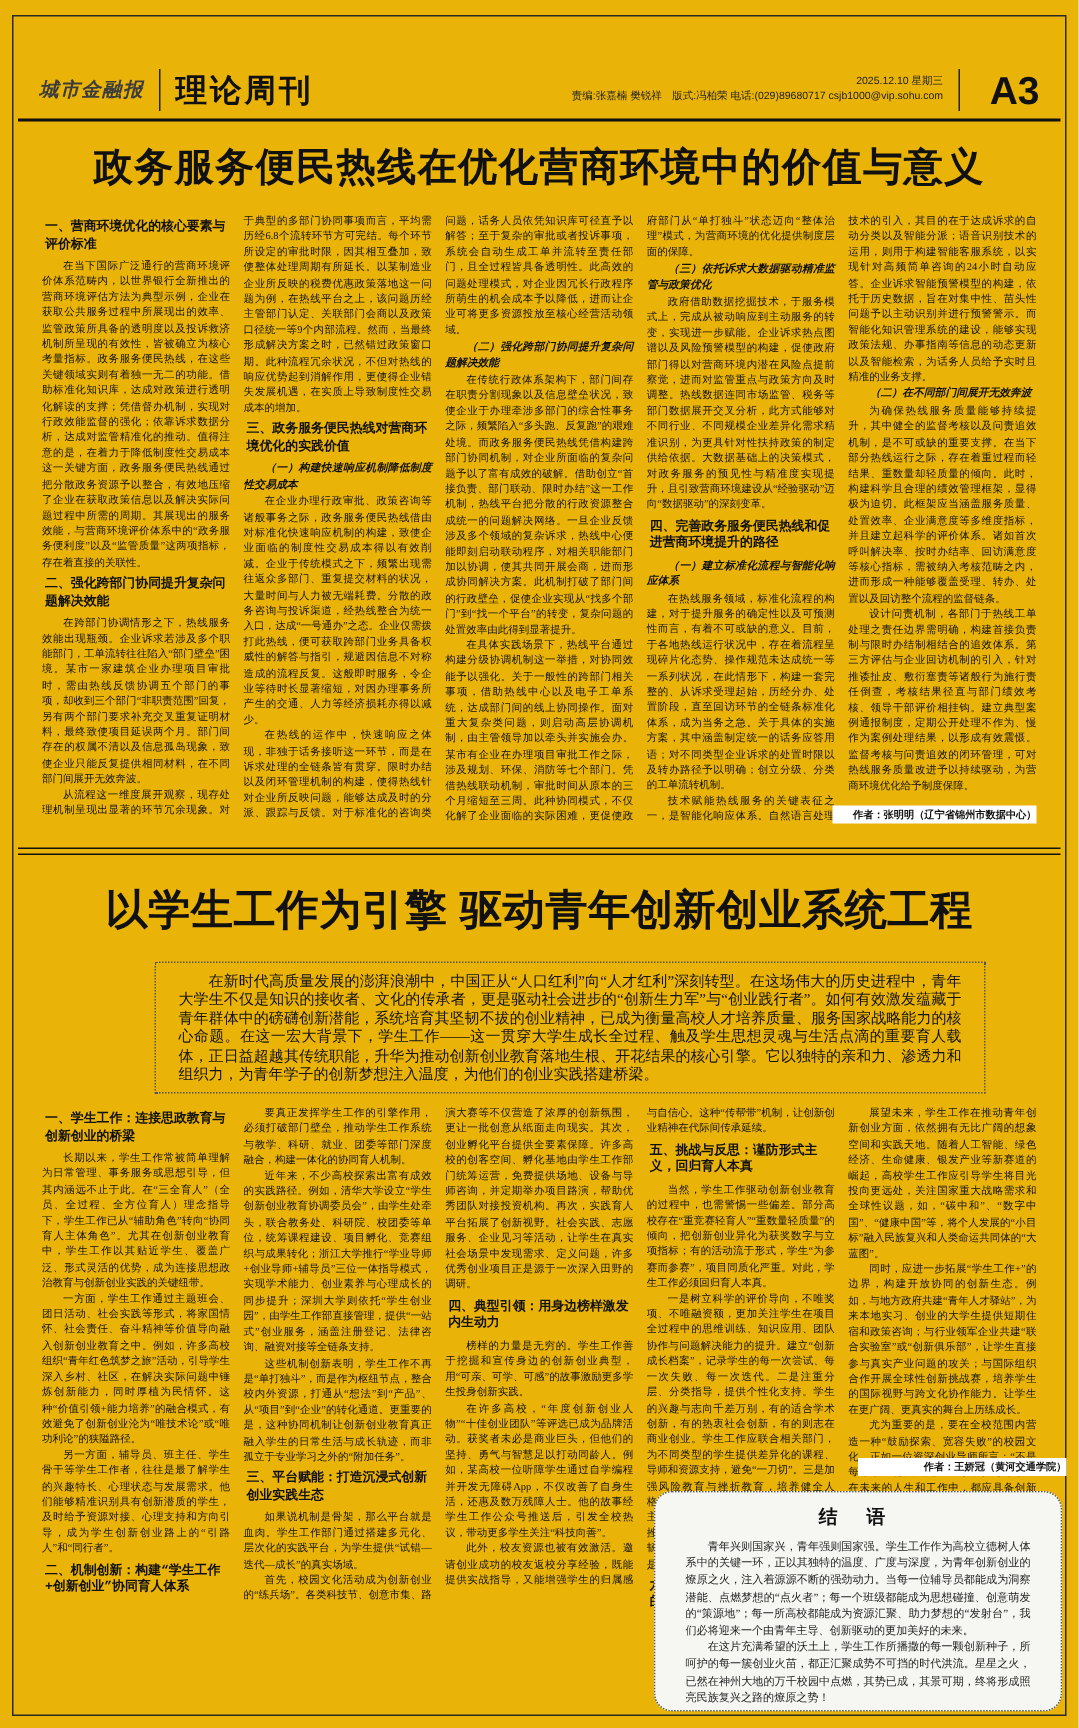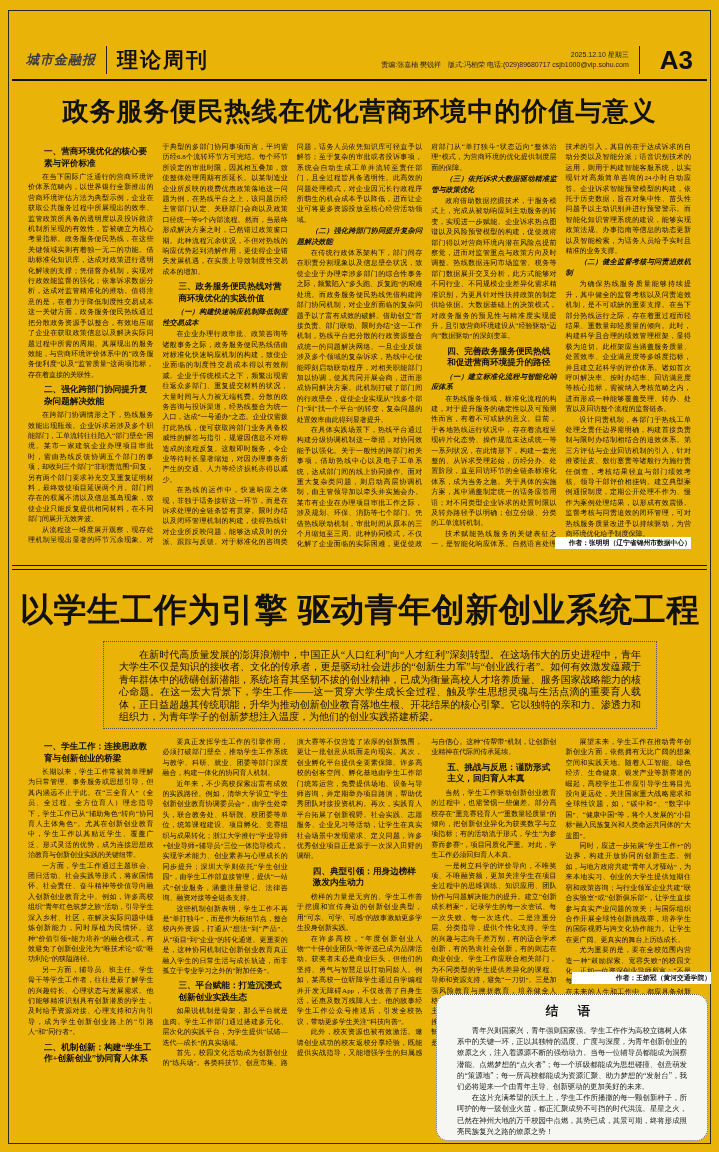--- a/index.html
+++ b/index.html
@@ -23,37 +23,37 @@
           margin-left:10px;}
   .header-rule{position:absolute;left:12px;top:79px;width:695px;border-top:2px solid #111;}
 
   
   .a1-title{position:absolute;left:20px;top:94px;width:679px;text-align:center;
             font-family:"Liberation Sans",sans-serif;font-weight:900;font-size:26px;
             letter-spacing:1px;white-space:nowrap;}
   .colflow{column-gap:9px;text-align:justify;overflow:hidden;
            font-size:7px;line-height:10.4px;}
   #a1-flow{position:absolute;left:28px;top:142px;width:663px;height:420px;column-count:5;}
-  .sec-h{font-family:Liberation Serif, serif;font-weight:bold;font-size:8.6px;
-         line-height:11.5px;margin:4px 0 3px 16px;break-inside:avoid;text-align:left;}
+  .sec-h{font-family:Liberation Mono, monospace;font-weight:bold;font-size:8.6px;
+         line-height:11.5px;margin:4px 0 3px 2px;break-inside:avoid;text-align:left;}
   .sub-h{font-style:italic;font-weight:bold;font-size:7.2px;line-height:10.4px;
          margin:1px 0;text-indent:2em;break-inside:avoid;}
   .body-p{margin:0;text-indent:2em;}
   .author-line{position:absolute;font-family:"Liberation Sans",sans-serif;
                font-weight:bold;font-size:6.8px;text-align:right;background:#fff;
                padding:1px 0 1px 4px;}
   #a1-author{right:28px;top:537px;width:132px;}
 
   
   .double-rule{position:absolute;left:12px;top:565px;width:695px;height:3px;
                border-top:1px solid #111;border-bottom:1px solid #111;}
 
   
   .a2-title{position:absolute;left:20px;top:588px;width:679px;text-align:center;
-            font-family:"Liberation Sans",sans-serif;font-weight:900;font-size:33px;
+            font-family:"Liberation Sans",sans-serif;font-weight:900;font-size:28px;
             letter-spacing:0.5px;white-space:nowrap;}
   .intro-box{position:absolute;left:103px;top:641px;width:522px;height:72px;
              border:1.5px dotted #555;padding:7px 15px;
              font-size:10px;line-height:12.4px;text-align:justify;}
   .intro-box p{margin:0;text-indent:2em;}
   #a2-flow{position:absolute;left:28px;top:737px;width:663px;height:385px;column-count:5;}
   #a2-author{left:572px;top:972px;width:135px;}
   .conclusion{position:absolute;left:436px;top:994px;width:272px;height:147px;
               background:#f6f6f3;border:1.5px dotted #555;border-radius:12px;
               box-sizing:border-box;padding:6px 20px 12px 20px;}
@@ -95,21 +95,21 @@
       <p class="body-p">在热线的运作中，快速响应之体现，非独于话务接听这一环节，而是在诉求处理的全链条皆有贯穿。限时办结以及闭环管理机制的构建，使得热线针对企业所反映问题，能够达成及时的分派、跟踪与反馈。对于标准化的咨询类问题，话务人员依凭知识库可径直予以解答；至于复杂的审批或者投诉事项，系统会自动生成工单并流转至责任部门，且全过程皆具备透明性。此高效的问题处理模式，对企业因冗长行政程序所萌生的机会成本予以降低，进而让企业可将更多资源投放至核心经营活动领域。</p>
       <p class="sub-h">（二）强化跨部门协同提升复杂问题解决效能</p>
       <p class="body-p">在传统行政体系架构下，部门间存在职责分割现象以及信息壁垒状况，致使企业于办理牵涉多部门的综合性事务之际，频繁陷入“多头跑、反复跑”的艰难处境。而政务服务便民热线凭借构建跨部门协同机制，对企业所面临的复杂问题予以了富有成效的破解。借助创立“首接负责、部门联动、限时办结”这一工作机制，热线平台把分散的行政资源整合成统一的问题解决网络。一旦企业反馈涉及多个领域的复杂诉求，热线中心便能即刻启动联动程序，对相关职能部门加以协调，使其共同开展会商，进而形成协同解决方案。此机制打破了部门间的行政壁垒，促使企业实现从“找多个部门”到“找一个平台”的转变，复杂问题的处置效率由此得到显著提升。</p>
       <p class="body-p">在具体实践场景下，热线平台通过构建分级协调机制这一举措，对协同效能予以强化。关于一般性的跨部门相关事项，借助热线中心以及电子工单系统，达成部门间的线上协同操作。面对重大复杂类问题，则启动高层协调机制，由主管领导加以牵头并实施会办。某市有企业在办理项目审批工作之际，涉及规划、环保、消防等七个部门。凭借热线联动机制，审批时间从原本的三个月缩短至三周。此种协同模式，不仅化解了企业面临的实际困难，更促使政府部门从“单打独斗”状态迈向“整体治理”模式，为营商环境的优化提供制度层面的保障。</p>
       <p class="sub-h">（三）依托诉求大数据驱动精准监管与政策优化</p>
       <p class="body-p">政府借助数据挖掘技术，于服务模式上，完成从被动响应到主动服务的转变，实现进一步赋能。企业诉求热点图谱以及风险预警模型的构建，促使政府部门得以对营商环境内潜在风险点提前察觉，进而对监管重点与政策方向及时调整。热线数据连同市场监管、税务等部门数据展开交叉分析，此方式能够对不同行业、不同规模企业差异化需求精准识别，为更具针对性扶持政策的制定供给依据。大数据基础上的决策模式，对政务服务的预见性与精准度实现提升，且引致营商环境建设从“经验驱动”迈向“数据驱动”的深刻变革。</p>
       <h3 class="sec-h">四、完善政务服务便民热线和促进营商环境提升的路径</h3>
       <p class="sub-h">（一）建立标准化流程与智能化响应体系</p>
       <p class="body-p">在热线服务领域，标准化流程的构建，对于提升服务的确定性以及可预测性而言，有着不可或缺的意义。目前，于各地热线运行状况中，存在着流程呈现碎片化态势、操作规范未达成统一等一系列状况，在此情形下，构建一套完整的、从诉求受理起始，历经分办、处置阶段，直至回访环节的全链条标准化体系，成为当务之急。关于具体的实施方案，其中涵盖制定统一的话务应答用语；对不同类型企业诉求的处置时限以及转办路径予以明确；创立分级、分类的工单流转机制。</p>
       <p class="body-p">技术赋能热线服务的关键表征之一，是智能化响应体系。自然语言处理技术的引入，其目的在于达成诉求的自动分类以及智能分派；语音识别技术的运用，则用于构建智能客服系统，以实现针对高频简单咨询的24小时自动应答。企业诉求智能预警模型的构建，依托于历史数据，旨在对集中性、苗头性问题予以主动识别并进行预警警示。而智能化知识管理系统的建设，能够实现政策法规、办事指南等信息的动态更新以及智能检索，为话务人员给予实时且精准的业务支撑。</p>
-      <p class="sub-h">（二）健全监督考核与问责追效机制</p>
+      <p class="sub-h">（二）在不同部门间展开无效奔波</p>
       <p class="body-p">为确保热线服务质量能够持续提升，其中健全的监督考核以及问责追效机制，是不可或缺的重要支撑。在当下部分热线运行之际，存在着重过程而轻结果、重数量却轻质量的倾向。此时，构建科学且合理的绩效管理框架，显得极为迫切。此框架应当涵盖服务质量、处置效率、企业满意度等多维度指标，并且建立起科学的评价体系。诸如首次呼叫解决率、按时办结率、回访满意度等核心指标，需被纳入考核范畴之内，进而形成一种能够覆盖受理、转办、处置以及回访整个流程的监督链条。</p>
       <p class="body-p">设计问责机制，各部门于热线工单处理之责任边界需明确，构建首接负责制与限时办结制相结合的追效体系。第三方评估与企业回访机制的引入，针对推诿扯皮、敷衍塞责等诸般行为施行责任倒查，考核结果径直与部门绩效考核、领导干部评价相挂钩。建立典型案例通报制度，定期公开处理不作为、慢作为案例处理结果，以形成有效震慑。监督考核与问责追效的闭环管理，可对热线服务质量改进予以持续驱动，为营商环境优化给予制度保障。</p>
     </div>
   <div id="a1-author" class="author-line">作者：张明明（辽宁省锦州市数据中心）</div>
 
   <div class="double-rule"></div>
 
   <div class="a2-title">以学生工作为引擎  驱动青年创新创业系统工程</div>
   <div class="intro-box">
     <p>在新时代高质量发展的澎湃浪潮中，中国正从“人口红利”向“人才红利”深刻转型。在这场伟大的历史进程中，青年大学生不仅是知识的接收者、文化的传承者，更是驱动社会进步的“创新生力军”与“创业践行者”。如何有效激发蕴藏于青年群体中的磅礴创新潜能，系统培育其坚韧不拔的创业精神，已成为衡量高校人才培养质量、服务国家战略能力的核心命题。在这一宏大背景下，学生工作——这一贯穿大学生成长全过程、触及学生思想灵魂与生活点滴的重要育人载体，正日益超越其传统职能，升华为推动创新创业教育落地生根、开花结果的核心引擎。它以独特的亲和力、渗透力和组织力，为青年学子的创新梦想注入温度，为他们的创业实践搭建桥梁。</p>

